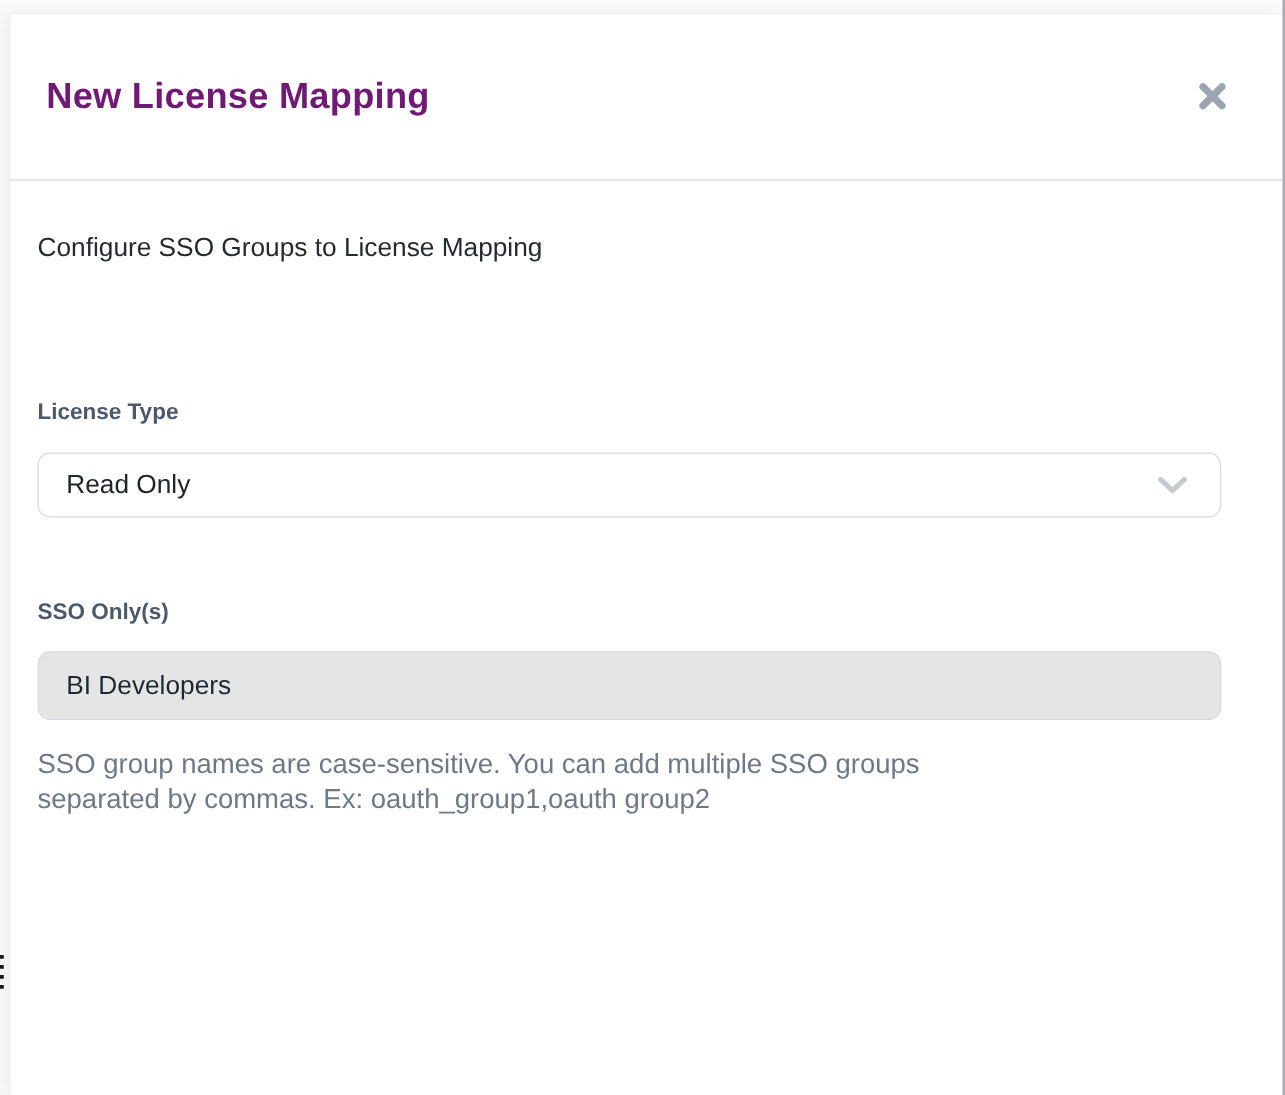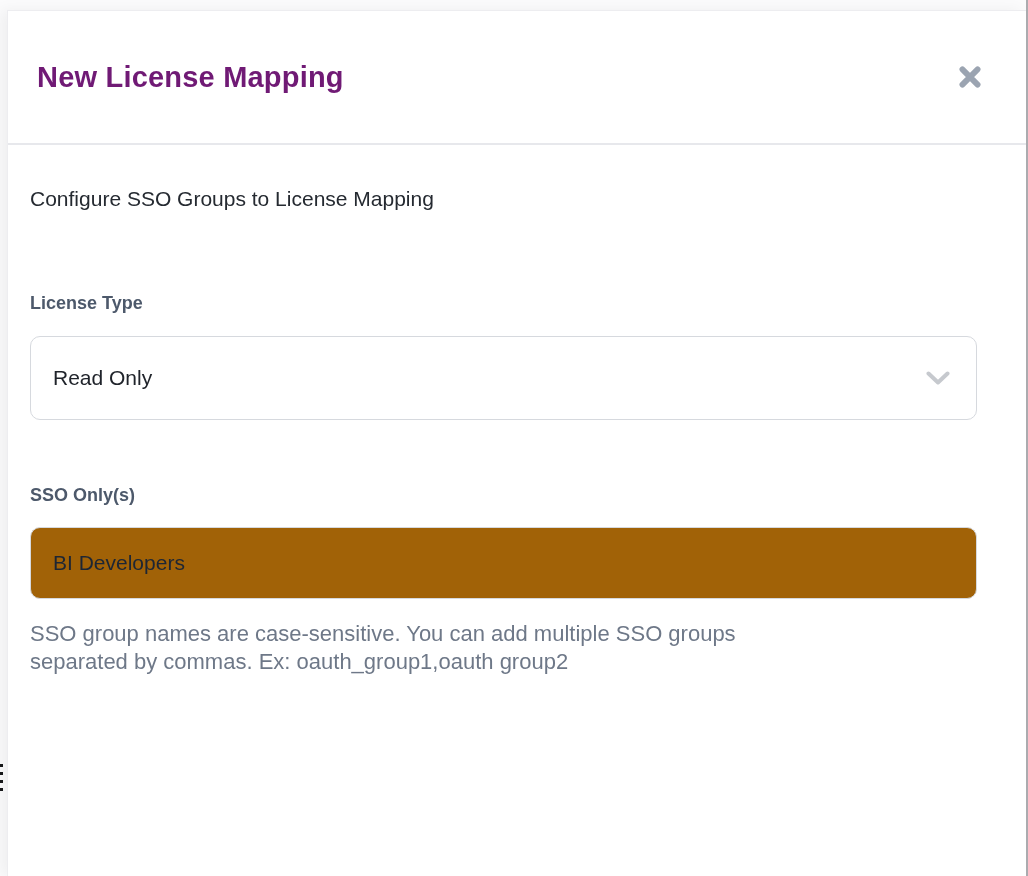--- a/index.html
+++ b/index.html
@@ -48,43 +48,43 @@
   }
   .close-btn svg { display: block; }
 
   .modal-body { padding: 39px 49px 0 22px; }
 
   .config-heading {
     font-size: 21px; line-height: 30px; color: #252a31; font-weight: 400;
   }
 
   .field-label {
-    display: block; margin-top: 76px;
+    display: block; margin-top: 102px;
     font-size: 18px; font-weight: 700; line-height: 26px;
     color: #4d596b;
   }
   .field-label.sso { margin-top: 62px; }
 
   .select-box {
-    margin-top: 20px; height: 84px; width: 100%;
+    margin-top: 20px; height: 52px; width: 100%;
     border: 1px solid #d6d9de; border-radius: 10px;
     background: #ffffff;
     display: flex; align-items: center; justify-content: space-between;
     padding: 0 26px 0 22px;
     cursor: pointer;
   }
   .select-value { font-size: 21px; color: #20242b; }
 
   .text-input {
-    display: block; margin-top: 19px; height: 72px; width: 100%;
+    display: block; margin-top: 19px; height: 55px; width: 100%;
     border: 1px solid #d6d9de; border-radius: 10px;
     padding: 0 22px;
     font-size: 21px; color: #1d2634;
     font-family: "Liberation Sans", sans-serif;
-    background: #a16207; outline: none;
+    background: #e5e5e5; outline: none;
   }
 
   .help-text {
     margin-top: 21px; max-width: 800px;
     font-size: 22px; line-height: 28px;
     color: #6e7888; font-weight: 400;
   }
 </style>
 </head>
 <body>

